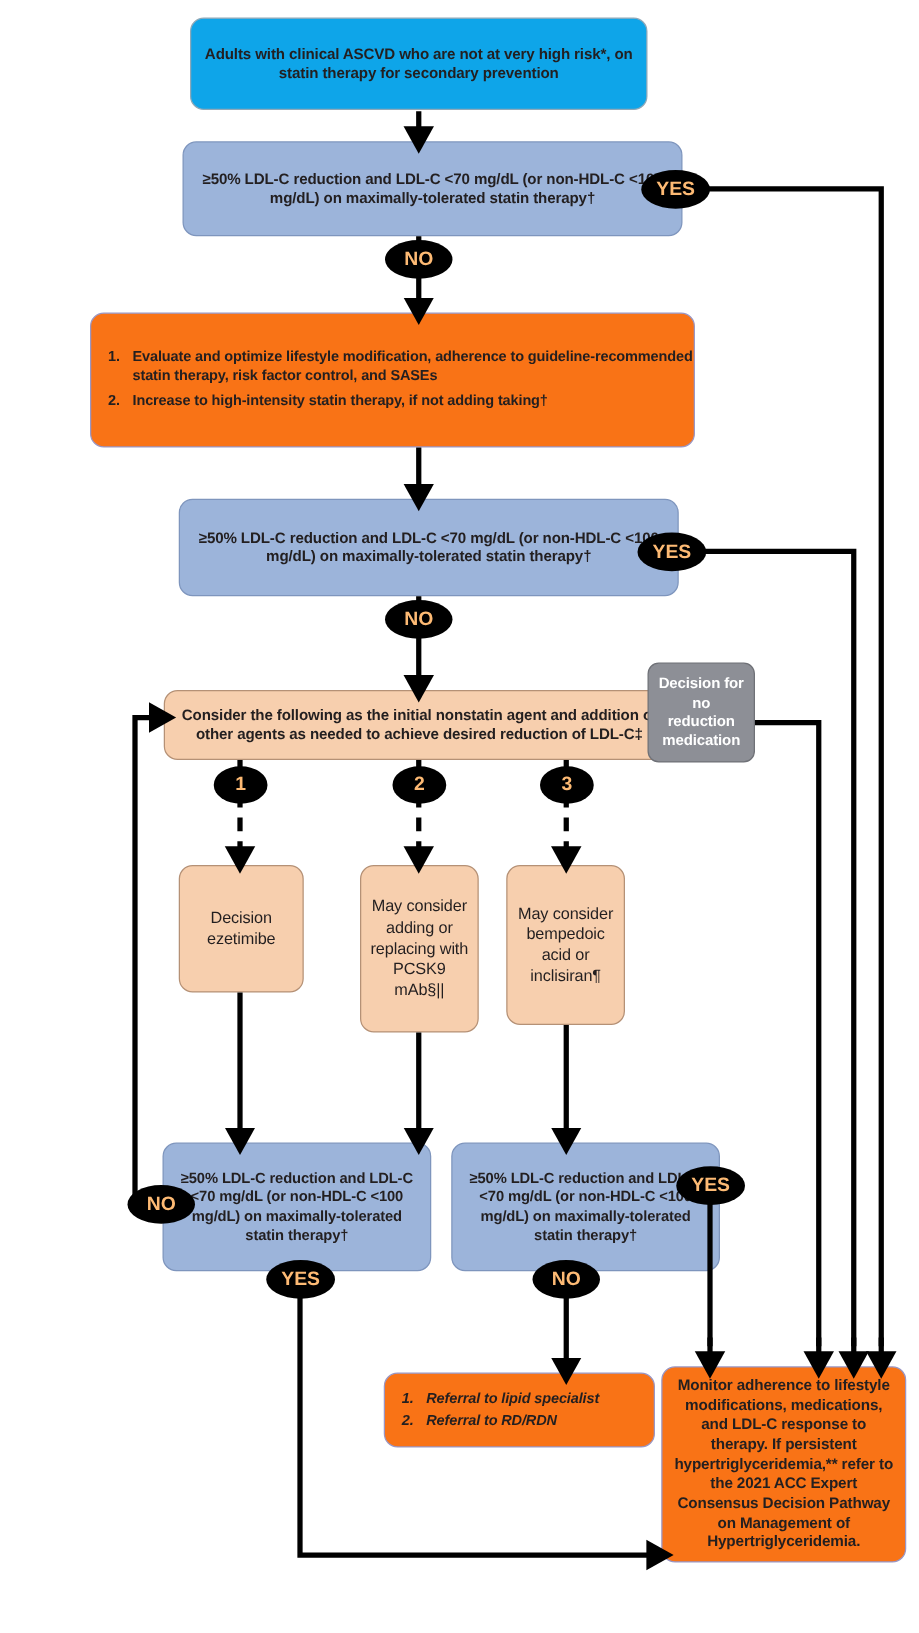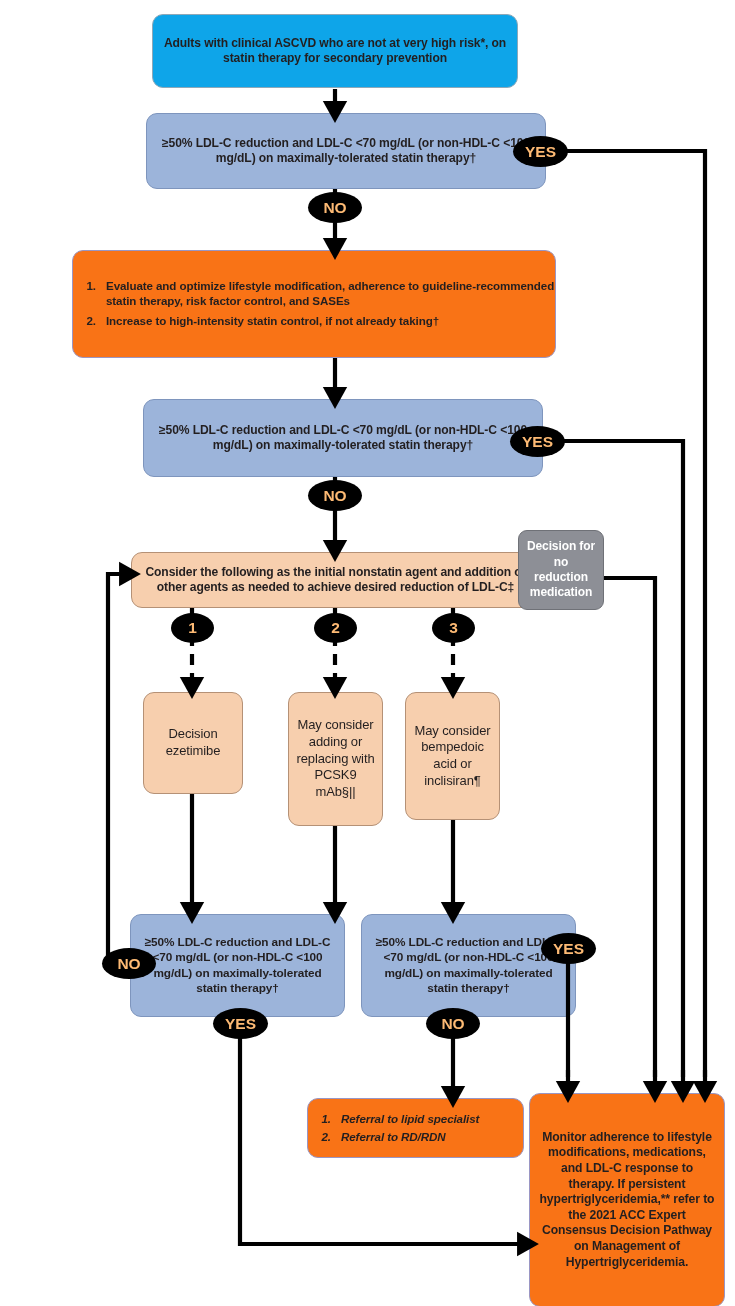--- a/index.html
+++ b/index.html
@@ -86,21 +86,21 @@
   <div class="pill" style="left:513px;top:136px;width:55px;height:31px;font-size:15.5px;">
     <span>YES</span>
   </div>
   <div class="pill" style="left:308px;top:192px;width:54px;height:31px;font-size:15.5px;">
     <span>NO</span>
   </div>
 
   <div class="node purple listnode" style="left:72px;top:250px;width:484px;height:108px;font-size:11.6px;font-weight:bold;">
     <ol>
       <li>Evaluate and optimize lifestyle modification, adherence to guideline-recommended statin therapy, risk factor control, and SASEs</li>
-      <li>Increase to high-intensity statin control, if not already taking†</li>
+      <li>Increase to high-intensity statin therapy, if not adding taking†</li>
     </ol>
   </div>
 
   <div class="node blue" style="left:143px;top:399px;width:400px;height:78px;font-size:12.1px;font-weight:bold;">
     <p>≥50% LDL-C reduction and LDL-C &lt;70 mg/dL (or non-HDL-C &lt;100  mg/dL) on maximally-tolerated statin therapy†</p>
   </div>
   <div class="pill" style="left:510px;top:426px;width:55px;height:31px;font-size:15.5px;">
     <span>YES</span>
   </div>
   <div class="pill" style="left:308px;top:480px;width:54px;height:31px;font-size:15.5px;">
@@ -155,17 +155,17 @@
     <span>YES</span>
   </div>
 
   <div class="node purple listnode listnode-tight" style="left:307px;top:1098px;width:217px;height:60px;font-size:11.6px;font-weight:bold;font-style:italic;">
     <ol>
       <li>Referral to lipid specialist</li>
       <li>Referral to RD/RDN</li>
     </ol>
   </div>
 
-  <div class="node purple" style="left:529px;top:1093px;width:196px;height:214px;font-size:12.2px;font-weight:bold;">
+  <div class="node purple" style="left:529px;top:1093px;width:196px;height:157px;font-size:12.2px;font-weight:bold;">
     <p>Monitor adherence to lifestyle modifications, medications, and LDL-C response to therapy. If persistent hypertriglyceridemia,** refer to the 2021  ACC Expert Consensus Decision Pathway on Management of Hypertriglyceridemia.</p>
   </div>
 
 </div>
 
 </body></html>

